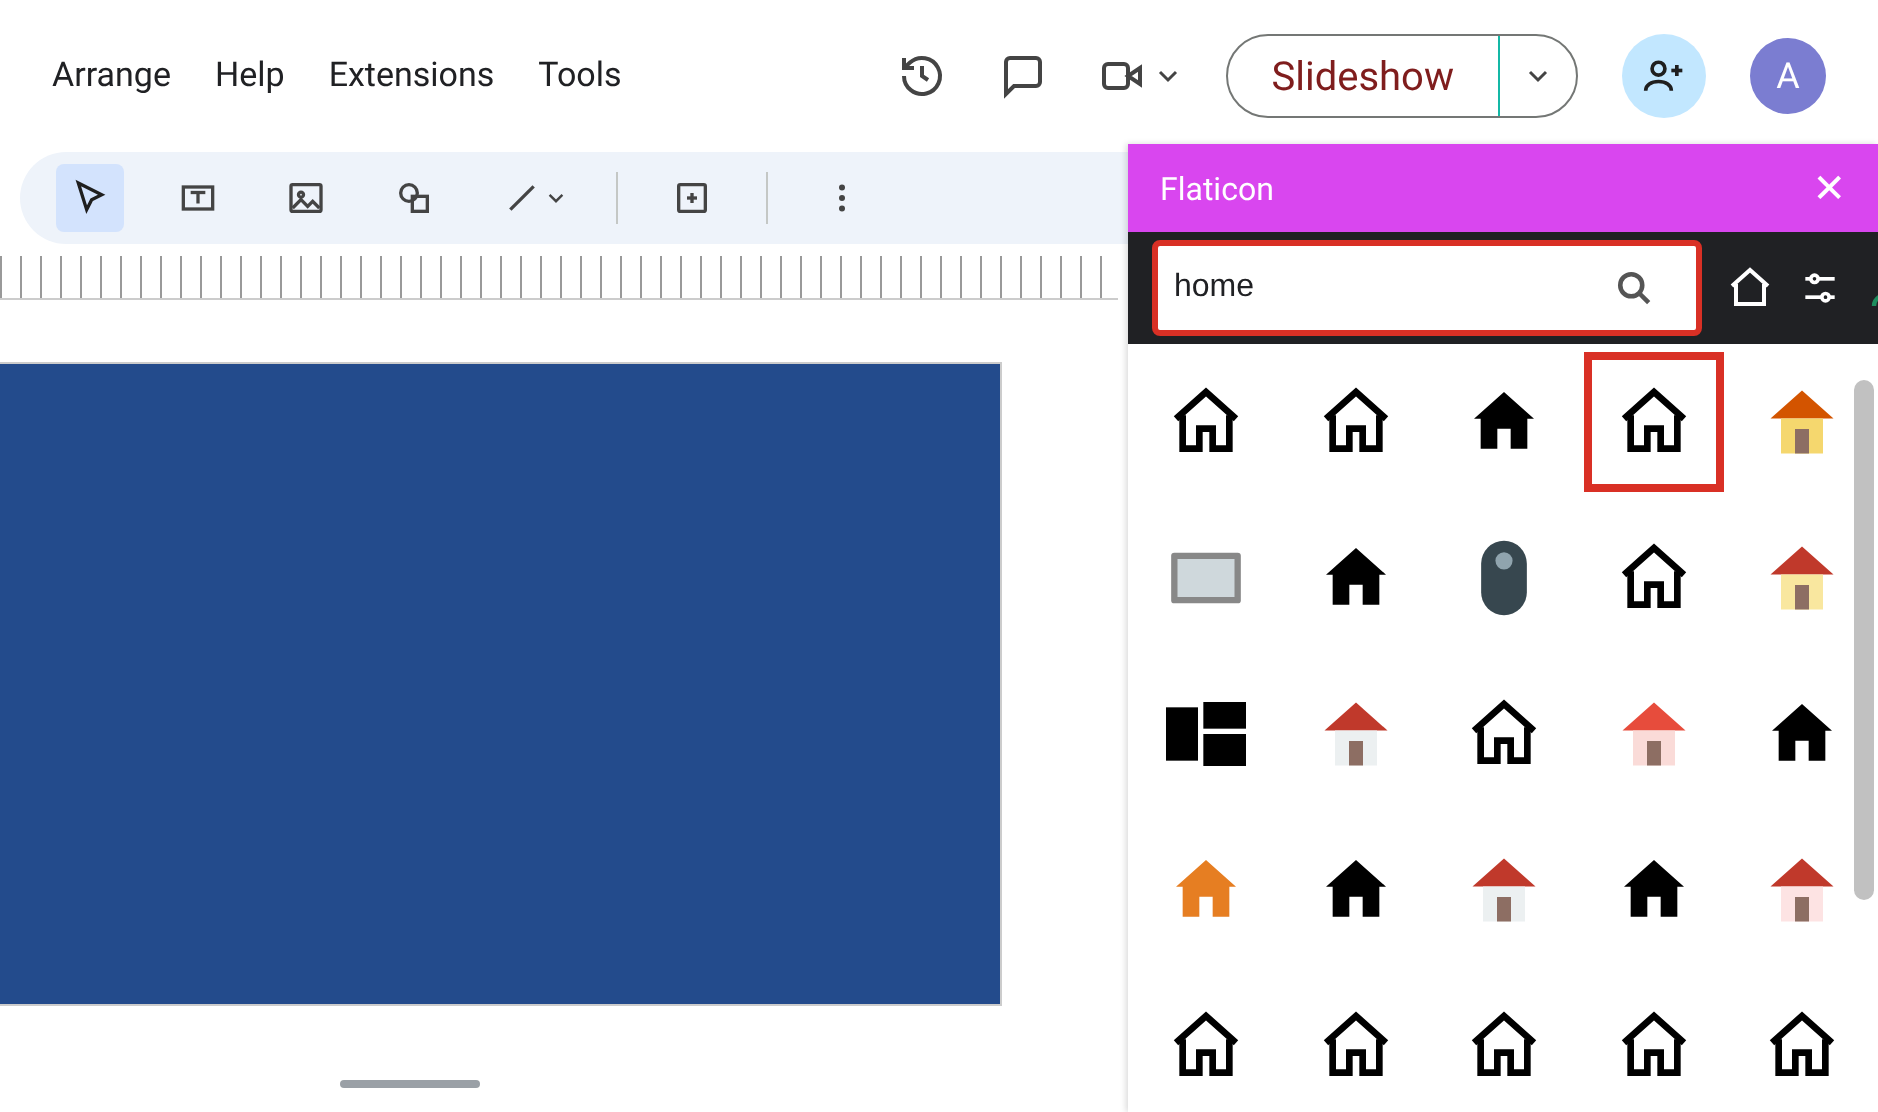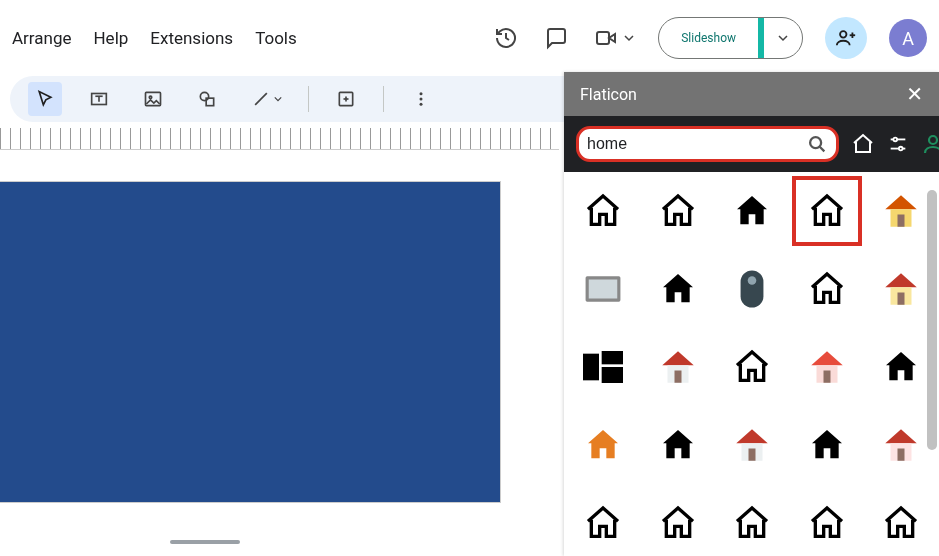--- a/index.html
+++ b/index.html
@@ -1,48 +1,48 @@
 <!DOCTYPE html>
 <html><head>
 <meta charset="utf-8">
 <style>
 * { box-sizing: border-box; margin: 0; padding: 0; }
 body { font-family: "Google Sans", Roboto, Arial, sans-serif; background: #fff; width: 939px; height: 556px; overflow: hidden; position: relative; }
 
-.menubar { height: 76px; display: flex; align-items: center; padding: 0 12px; gap: 28px; }
+.menubar { height: 76px; display: flex; align-items: center; padding: 0 26px; gap: 28px; }
 .menubar .menus { display: flex; gap: 22px; font-size: 17px; color: #202124; }
 .menubar .menus span { cursor: pointer; }
 .menubar .spacer { flex: 1; }
 .menubar .right-icons { display: flex; align-items: center; gap: 22px; }
 .icon-btn { width: 28px; height: 28px; display: flex; align-items: center; justify-content: center; color: #444; cursor: pointer; }
 .present-group { display: flex; align-items: center; border: 1px solid #747775; border-radius: 22px; height: 42px; overflow: hidden; }
-.present-btn { padding: 0 22px; font-size: 12px; color: #0f766e; height: 100%; display: flex; align-items: center; border-right: 6px solid #14b8a6; cursor: pointer; }
+.present-btn { padding: 0 22px; font-size: 20px; color: #7f1d1d; height: 100%; display: flex; align-items: center; border-right: 1px solid #14b8a6; cursor: pointer; }
 .present-arrow { width: 38px; display: flex; align-items: center; justify-content: center; cursor: pointer; }
 .share-btn { width: 42px; height: 42px; border-radius: 50%; background: #c2e7ff; display: flex; align-items: center; justify-content: center; cursor: pointer; }
 .avatar { width: 38px; height: 38px; border-radius: 50%; background: #7b7dd1; color: #fff; display: flex; align-items: center; justify-content: center; font-size: 18px; cursor: pointer; }
 
 .toolbar { margin: 0 10px; height: 46px; background: #eef3fa; border-radius: 24px; display: flex; align-items: center; padding: 0 18px; gap: 20px; }
 .tool { width: 34px; height: 34px; display: flex; align-items: center; justify-content: center; color: #444; cursor: pointer; border-radius: 4px; }
 .tool.active { background: #d3e3fd; }
 .tool-sep { width: 1px; height: 26px; background: #c4c7c5; }
 .toolbar .spacer { flex: 1; }
 
 .ruler { height: 22px; background: #fff; margin-top: 6px; position: relative; overflow: hidden; }
 .ruler-ticks { position: absolute; left: 0; right: 380px; height: 100%; background: repeating-linear-gradient(90deg, #999 0, #999 1px, transparent 1px, transparent 10px); border-bottom: 1px solid #ccc; }
 
 .canvas-area { position: absolute; left: 0; top: 150px; right: 380px; bottom: 0; background: #fff; }
 .slide { position: absolute; left: 0; top: 32px; width: 500px; height: 320px; background: #234b8c; box-shadow: 0 0 0 1px #ccc; }
 .slide-handle { position: absolute; left: 170px; bottom: 12px; width: 70px; height: 4px; background: #9aa0a6; border-radius: 2px; }
 
 .sidepanel { position: absolute; right: 0; top: 72px; width: 375px; bottom: 0; background: #fff; box-shadow: -1px 0 3px rgba(0,0,0,0.15); display: flex; flex-direction: column; }
-.panel-header { height: 44px; background: #737373; color: #fff; display: flex; align-items: center; padding: 0 16px; font-size: 16px; }
+.panel-header { height: 44px; background: #d946ef; color: #fff; display: flex; align-items: center; padding: 0 16px; font-size: 16px; }
 .panel-header .spacer { flex: 1; }
 .panel-header .close { cursor: pointer; font-size: 20px; }
 .panel-toolbar { background: #202124; height: 56px; display: flex; align-items: center; padding: 0 12px; gap: 12px; }
-.search-wrap { flex: 1; display: flex; align-items: center; background: #fff; height: 36px; border-radius: 14px; border: 3px solid #d93025; padding: 0 0 0 4px; }
+.search-wrap { flex: 1; display: flex; align-items: center; background: #fff; height: 48px; border-radius: 4px; border: 3px solid #d93025; padding: 0 12px 0 4px; }
 .search-input { border: none; outline: none; flex: 1; font-size: 16px; color: #202124; padding: 0 4px; }
 .search-go { width: 38px; display: flex; align-items: center; justify-content: center; cursor: pointer; color: #555; }
 .panel-iconbtn { width: 28px; height: 28px; color: #fff; display: flex; align-items: center; justify-content: center; cursor: pointer; }
 .panel-iconbtn.green { color: #1e8e5e; }
 
 .results { flex: 1; overflow-y: auto; padding: 14px 8px 14px 14px; }
 .results-grid { display: grid; grid-template-columns: repeat(5, 1fr); gap: 28px 20px; }
 .result-cell { width: 50px; height: 50px; display: flex; align-items: center; justify-content: center; cursor: pointer; color: #000; }
 .result-cell.selected { outline: 4px solid #d93025; outline-offset: 6px; }
 .scrollbar-stub { position: absolute; right: 2px; top: 118px; width: 10px; height: 260px; background: #c1c1c1; border-radius: 5px; }

